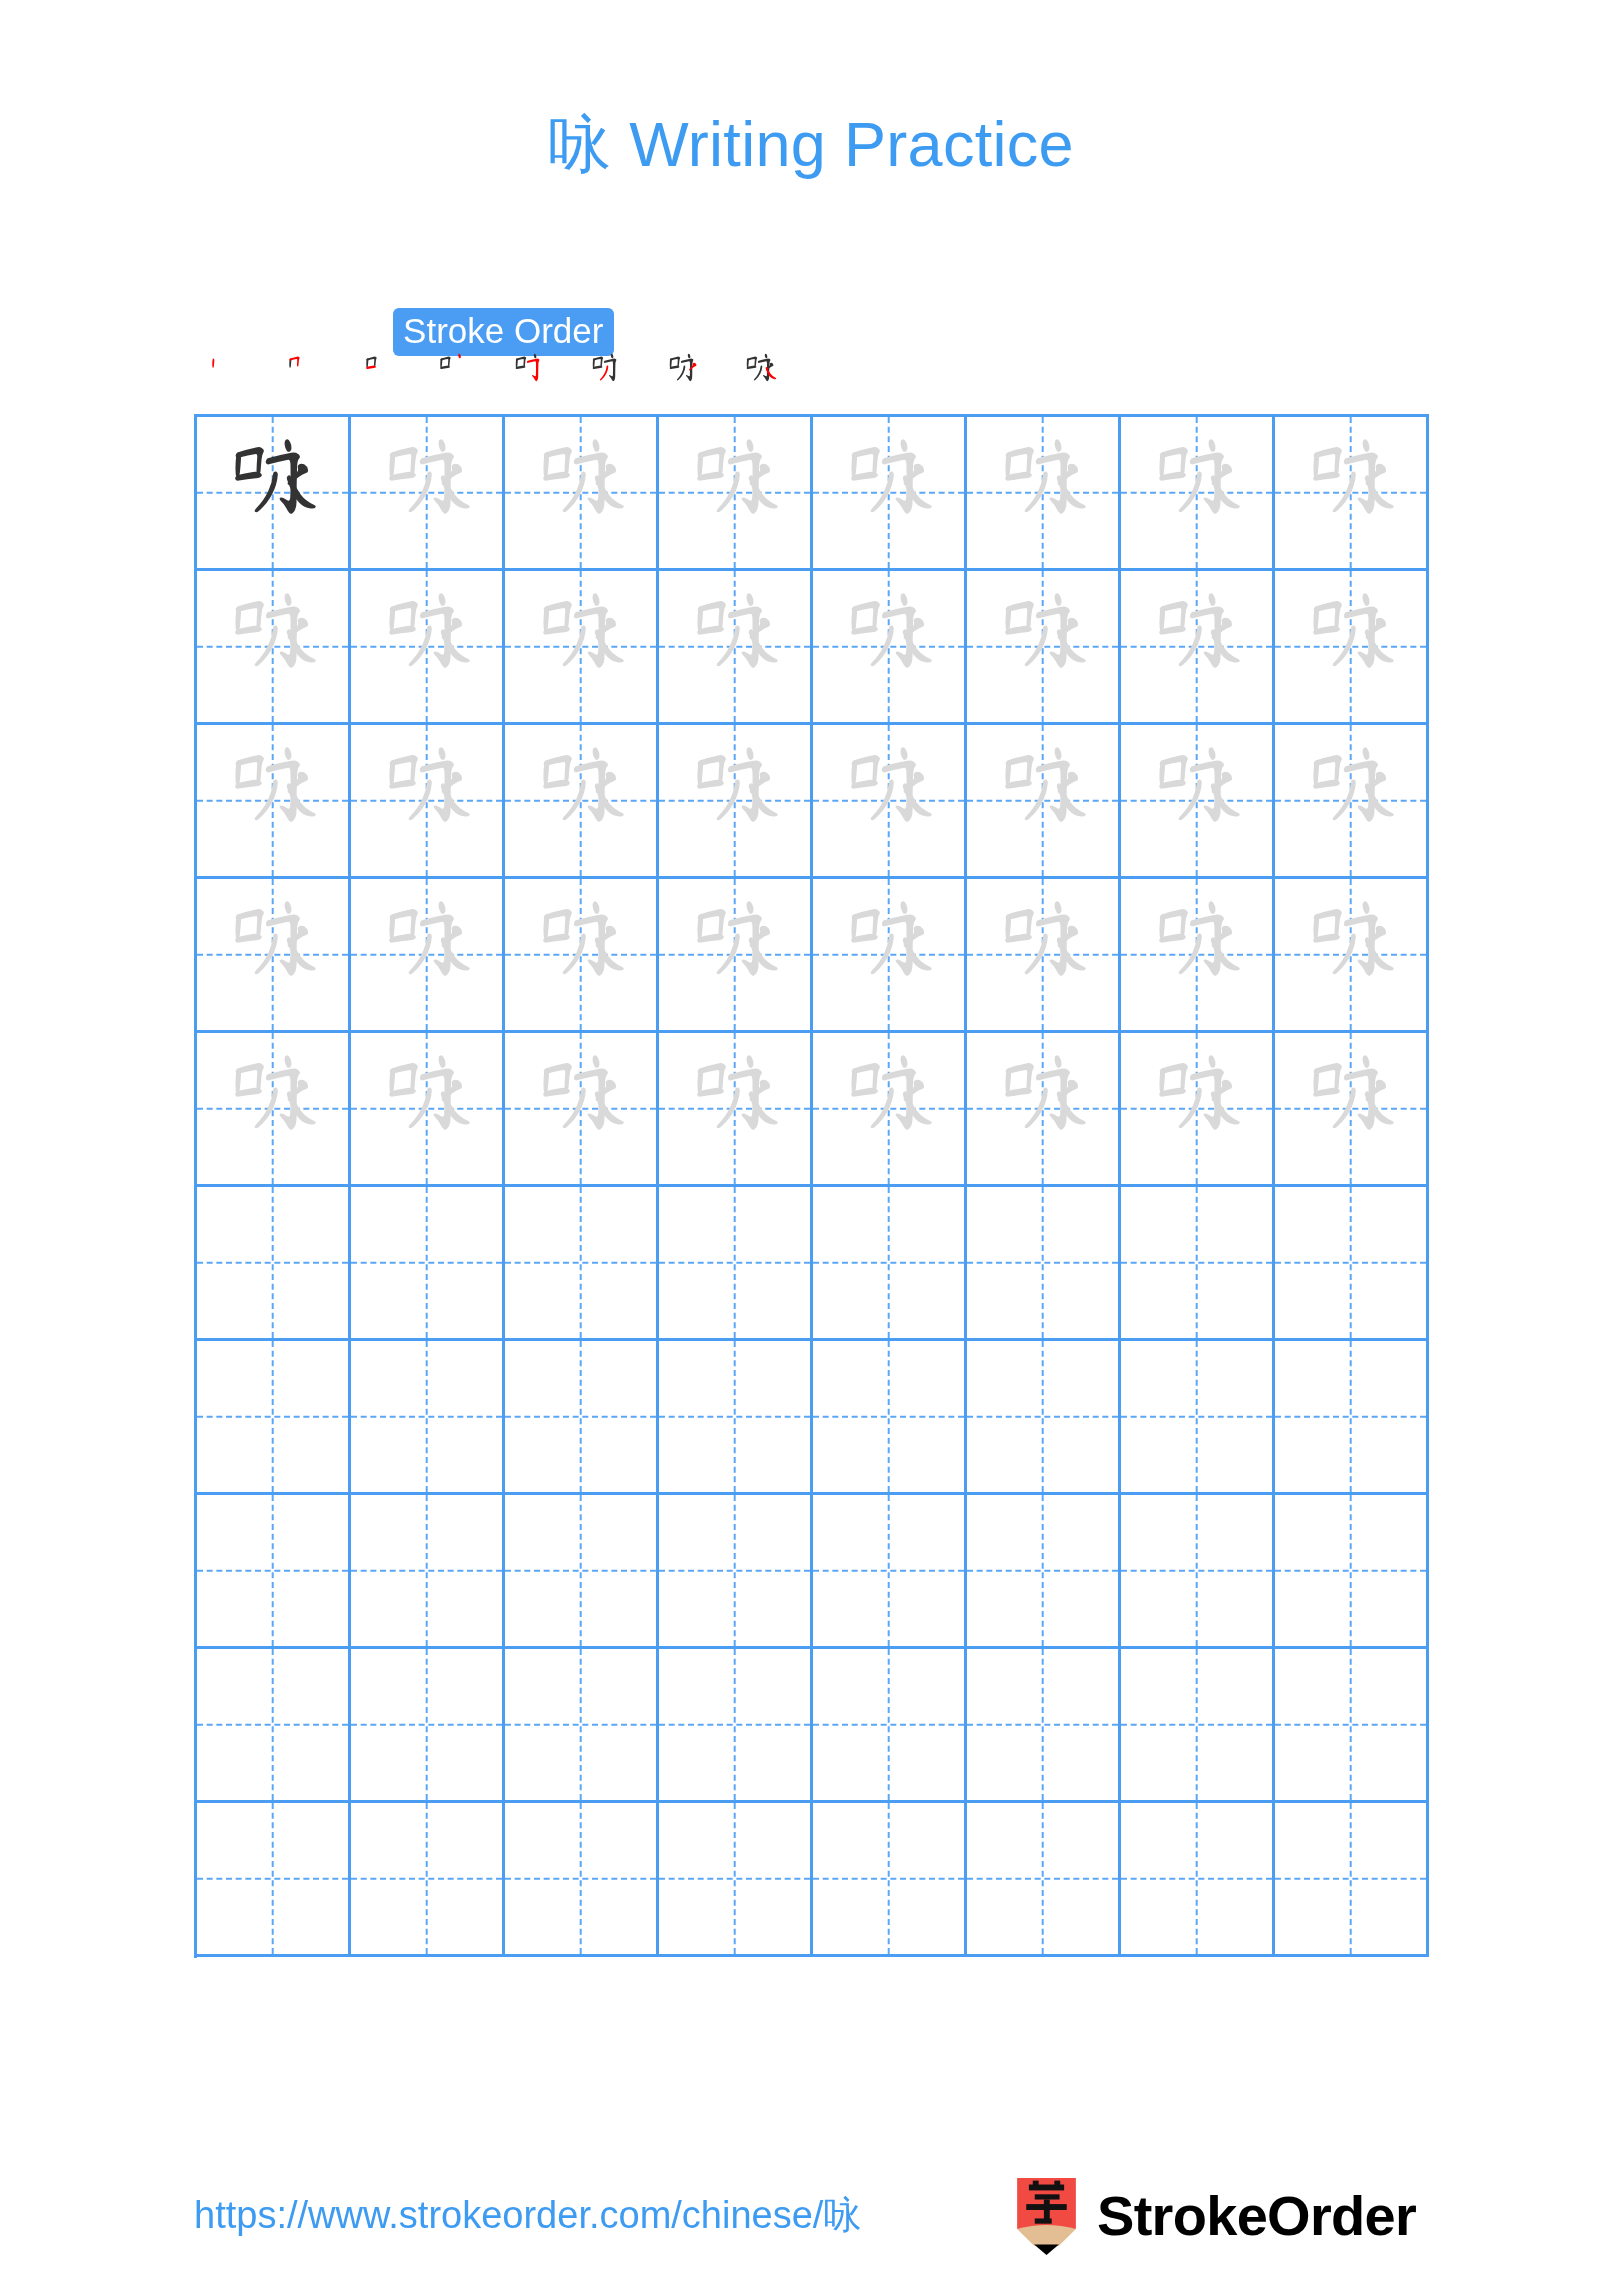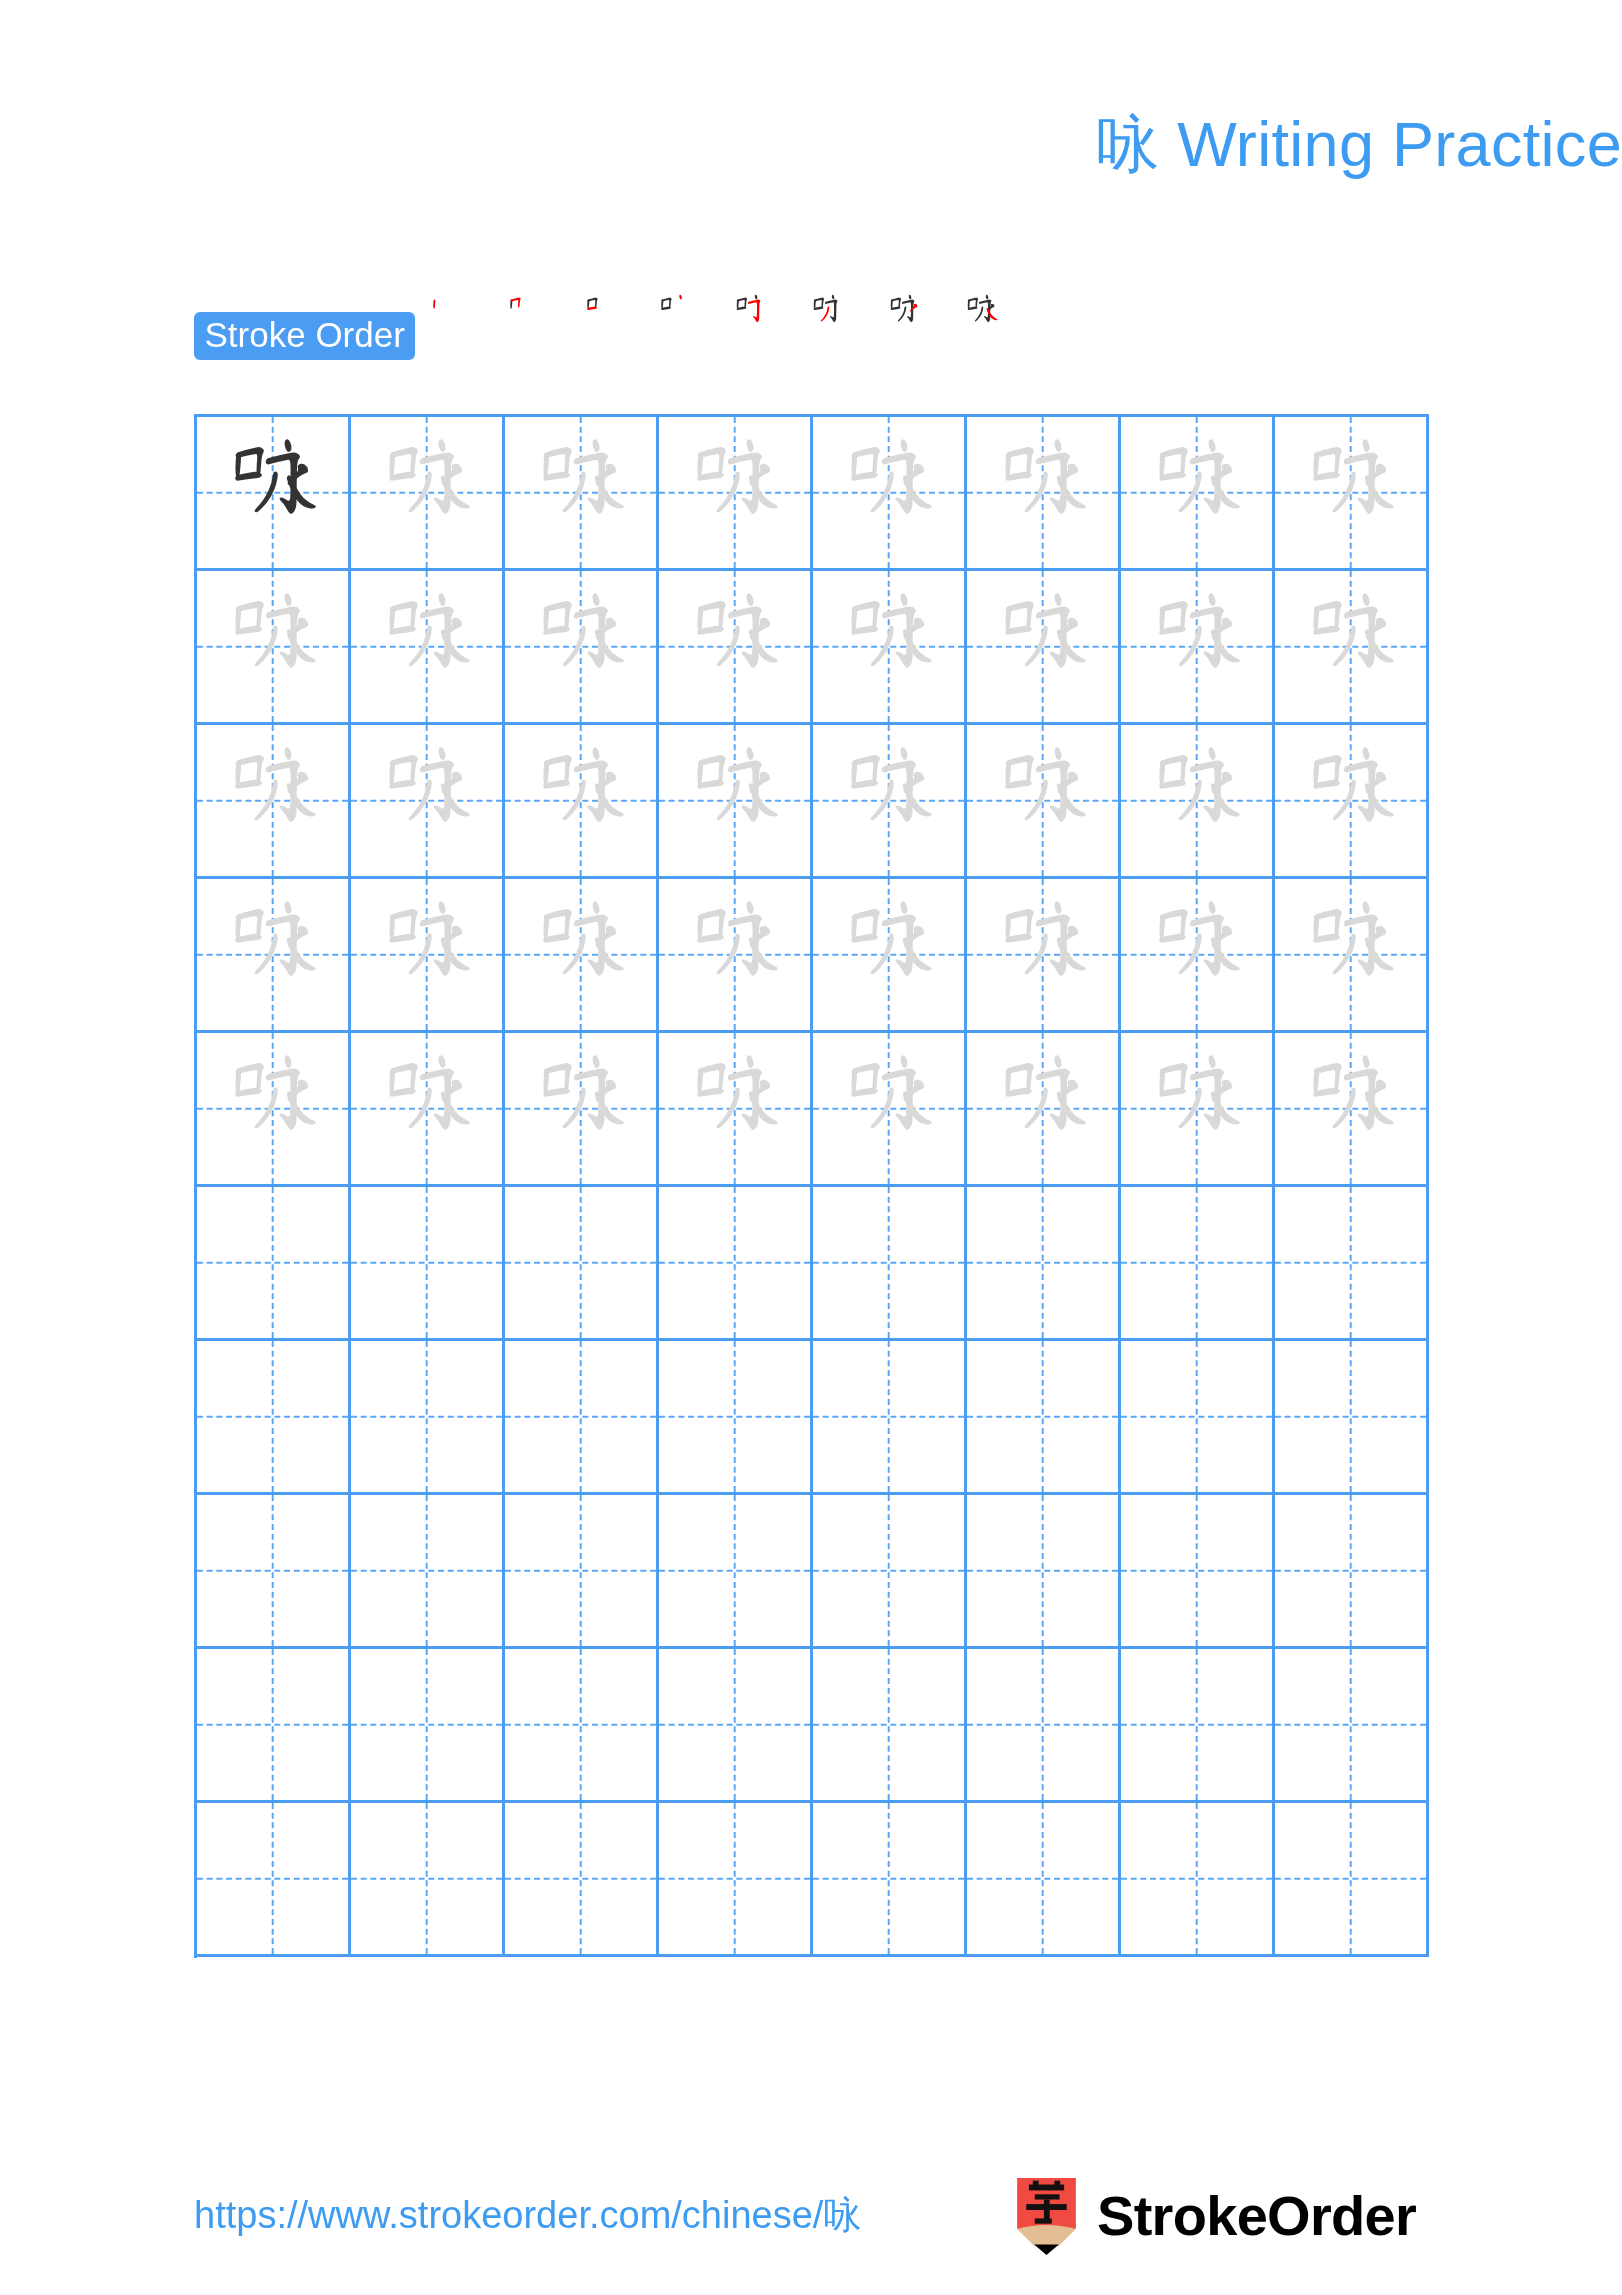--- a/index.html
+++ b/index.html
@@ -15,37 +15,38 @@
     position: relative;
     overflow: hidden;
   }
 
   
   .page-title {
     position: absolute;
     top: 110px;
     left: 0;
     width: 1622px;
-    text-align: right;
+    text-align: center;
     font-size: 63px;
     font-weight: 400;
     color: #3d9bf2;
     letter-spacing: 0.3px;
     line-height: 1.1;
     white-space: nowrap;
   }
 
   
   .stroke-order-row {
     position: absolute;
     top: 308px;
     left: 194px;
     display: flex;
     align-items: center;
     height: 56px;
+    flex-direction: column;
   }
 
   .stroke-order-badge {
     background: #4a9df2;
     color: #ffffff;
     font-size: 35px;
     font-weight: 400;
     border-radius: 5.9px;
     padding: 3.9px 10.5px 6.5px 10.5px;
     line-height: 1.08;

